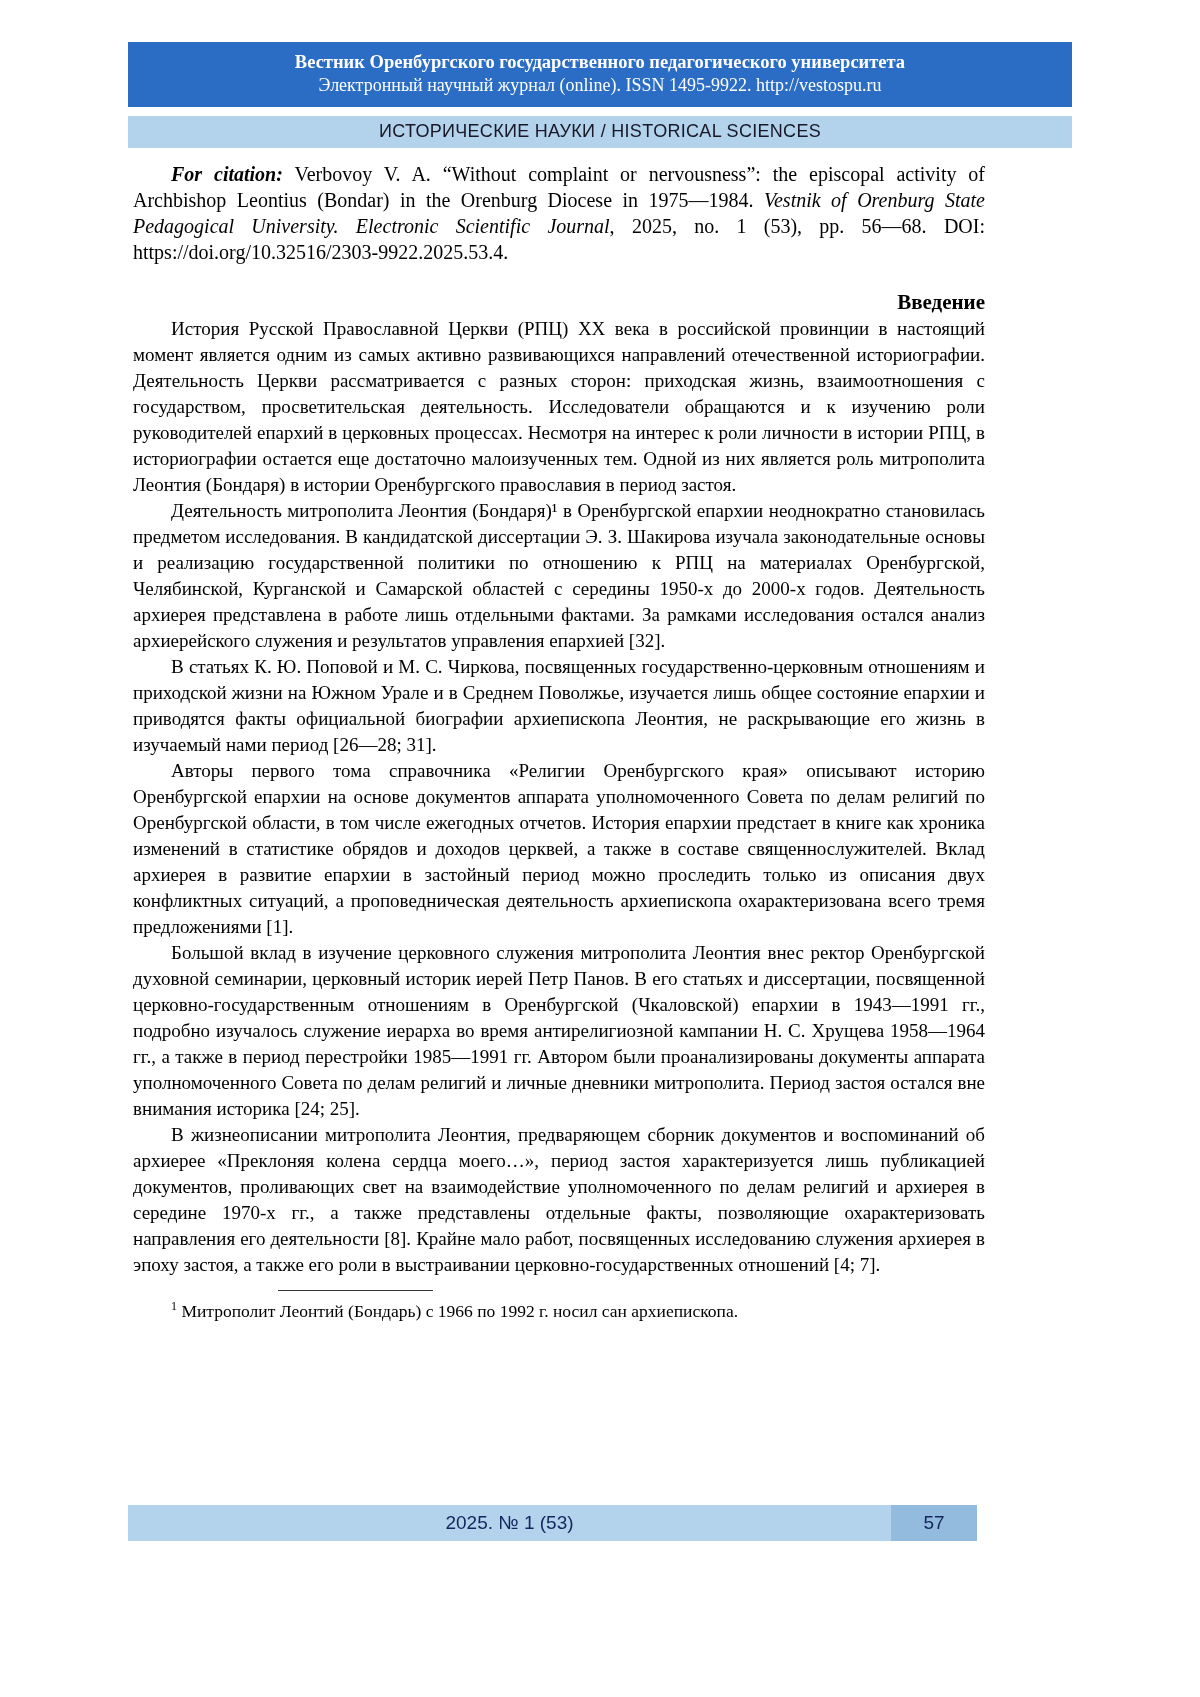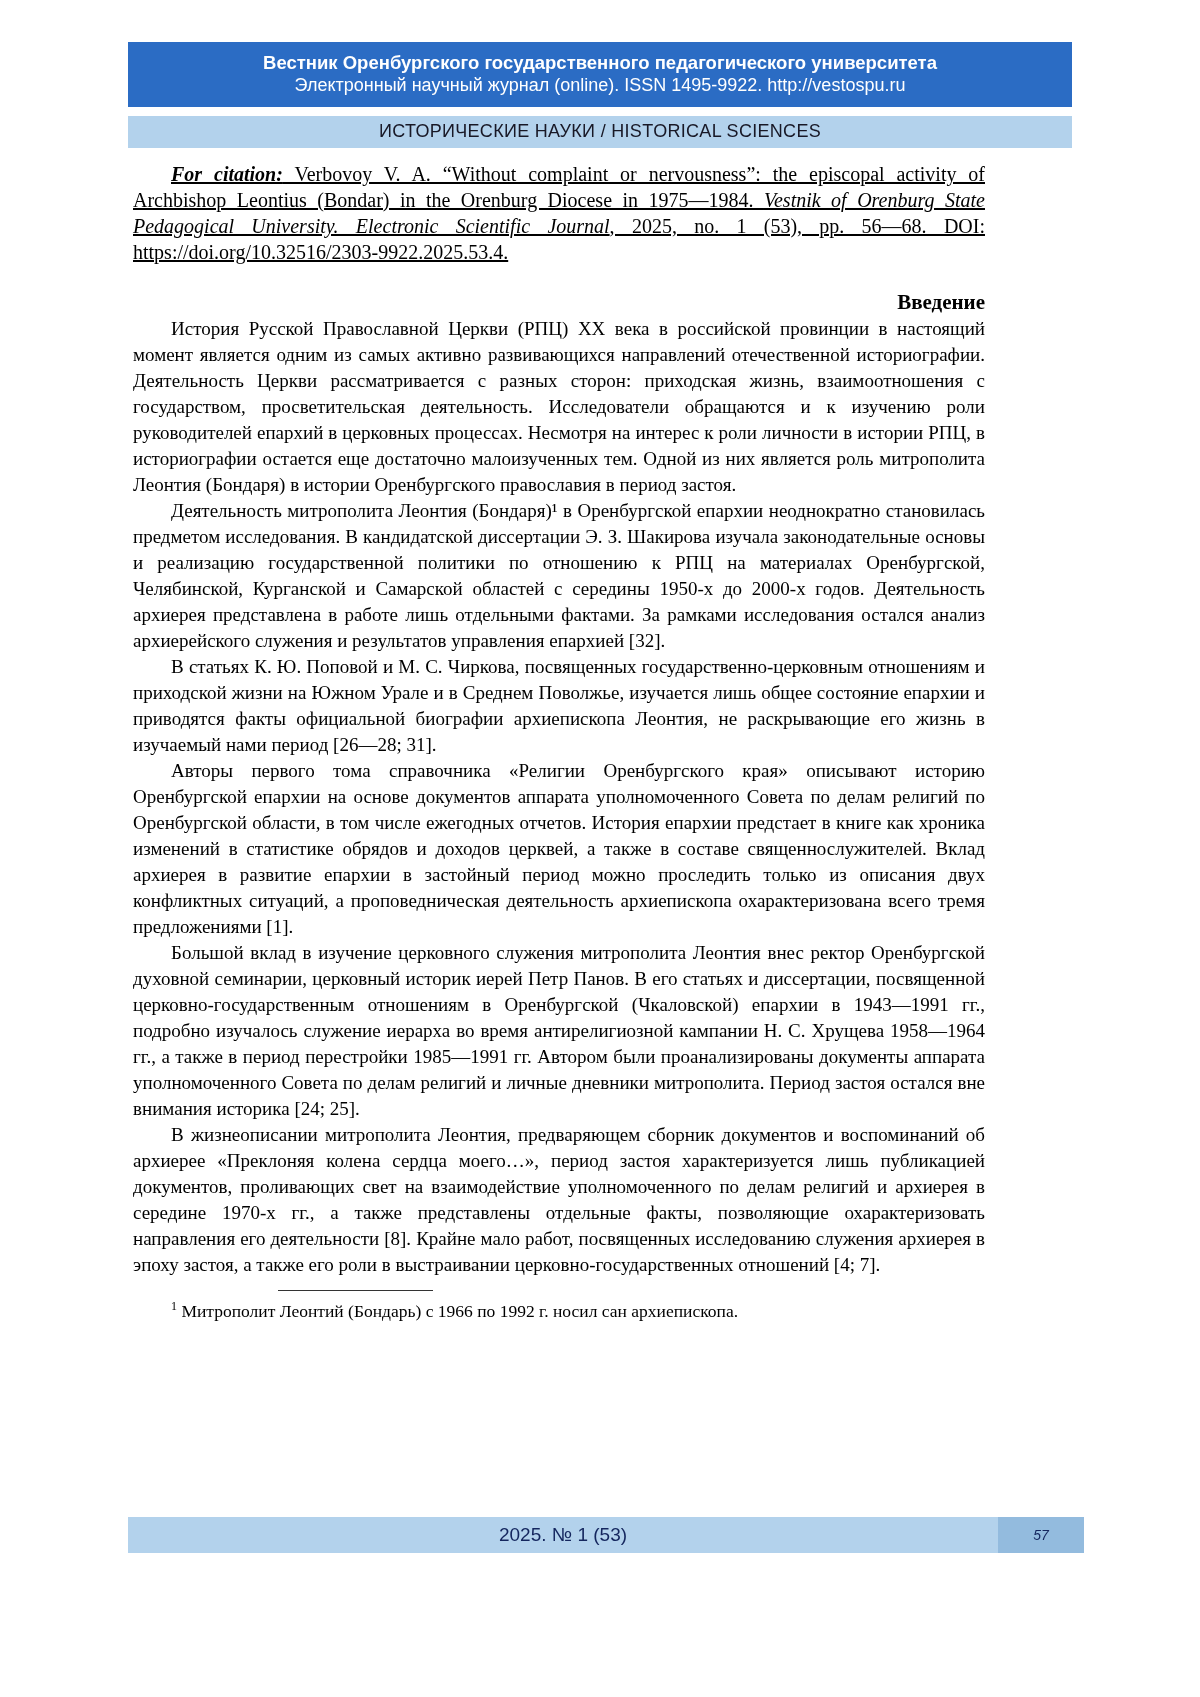--- a/index.html
+++ b/index.html
@@ -23,21 +23,21 @@
     width:1200px;height:1697px;
     padding-top:42px;
   }
   
   .band-header{
     margin-left:128px;
     width:944px;
     background:var(--header-band);
     text-align:center;
     padding:9px 10px 10px 10px;
-    font-family:Liberation Sans, sans-serif;
+    font-family:Liberation Serif, serif;
     color:#ffffff;
   }
   .journal-title{
     font-size:18.5px;
     font-weight:bold;
     line-height:23px;
   }
   .journal-subtitle{
     font-size:18px;
     line-height:23px;
@@ -60,21 +60,20 @@
   .content{
     margin-left:133px;
     width:852px;
   }
   .citation{
     margin-top:13px;
     font-size:20px;
     line-height:26px;
     text-align:justify;
     text-indent:38px;
-    text-decoration:underline;
   }
   .citation .cit-label{
     font-weight:bold;
     font-style:italic;
   }
   .citation .cit-italic{
     font-style:italic;
   }
   .heading{
     margin-top:24px;
@@ -102,42 +101,40 @@
     text-indent:38px;
   }
   .footnote sup{
     font-size:12px;
   }
   
   .band-footer{
     position:absolute;
     top:1505px;
     left:128px;
-    width:956px;
+    width:849px;
     height:36px;
     background:var(--light-band);
     display:flex;
     font-family:"Liberation Sans","DejaVu Sans",sans-serif;
     color:var(--footer-text);
-    margin-top:12px;
   }
   .footer-issue{
     flex:1;
     text-align:center;
     line-height:36px;
     font-size:19px;
   }
   .footer-pagebox{
     width:86px;
     height:36px;
     background:var(--page-box);
     text-align:center;
     line-height:36px;
-    font-size:14px;
-    font-style:italic;
+    font-size:19px;
   }
 </style>
 </head>
 <body>
 
 <div class="page">
 
   <header class="band-header">
     <div class="journal-title">Вестник Оренбургского государственного педагогического университета</div>
     <div class="journal-subtitle">Электронный научный журнал (online). ISSN 1495-9922. http://vestospu.ru</div>

